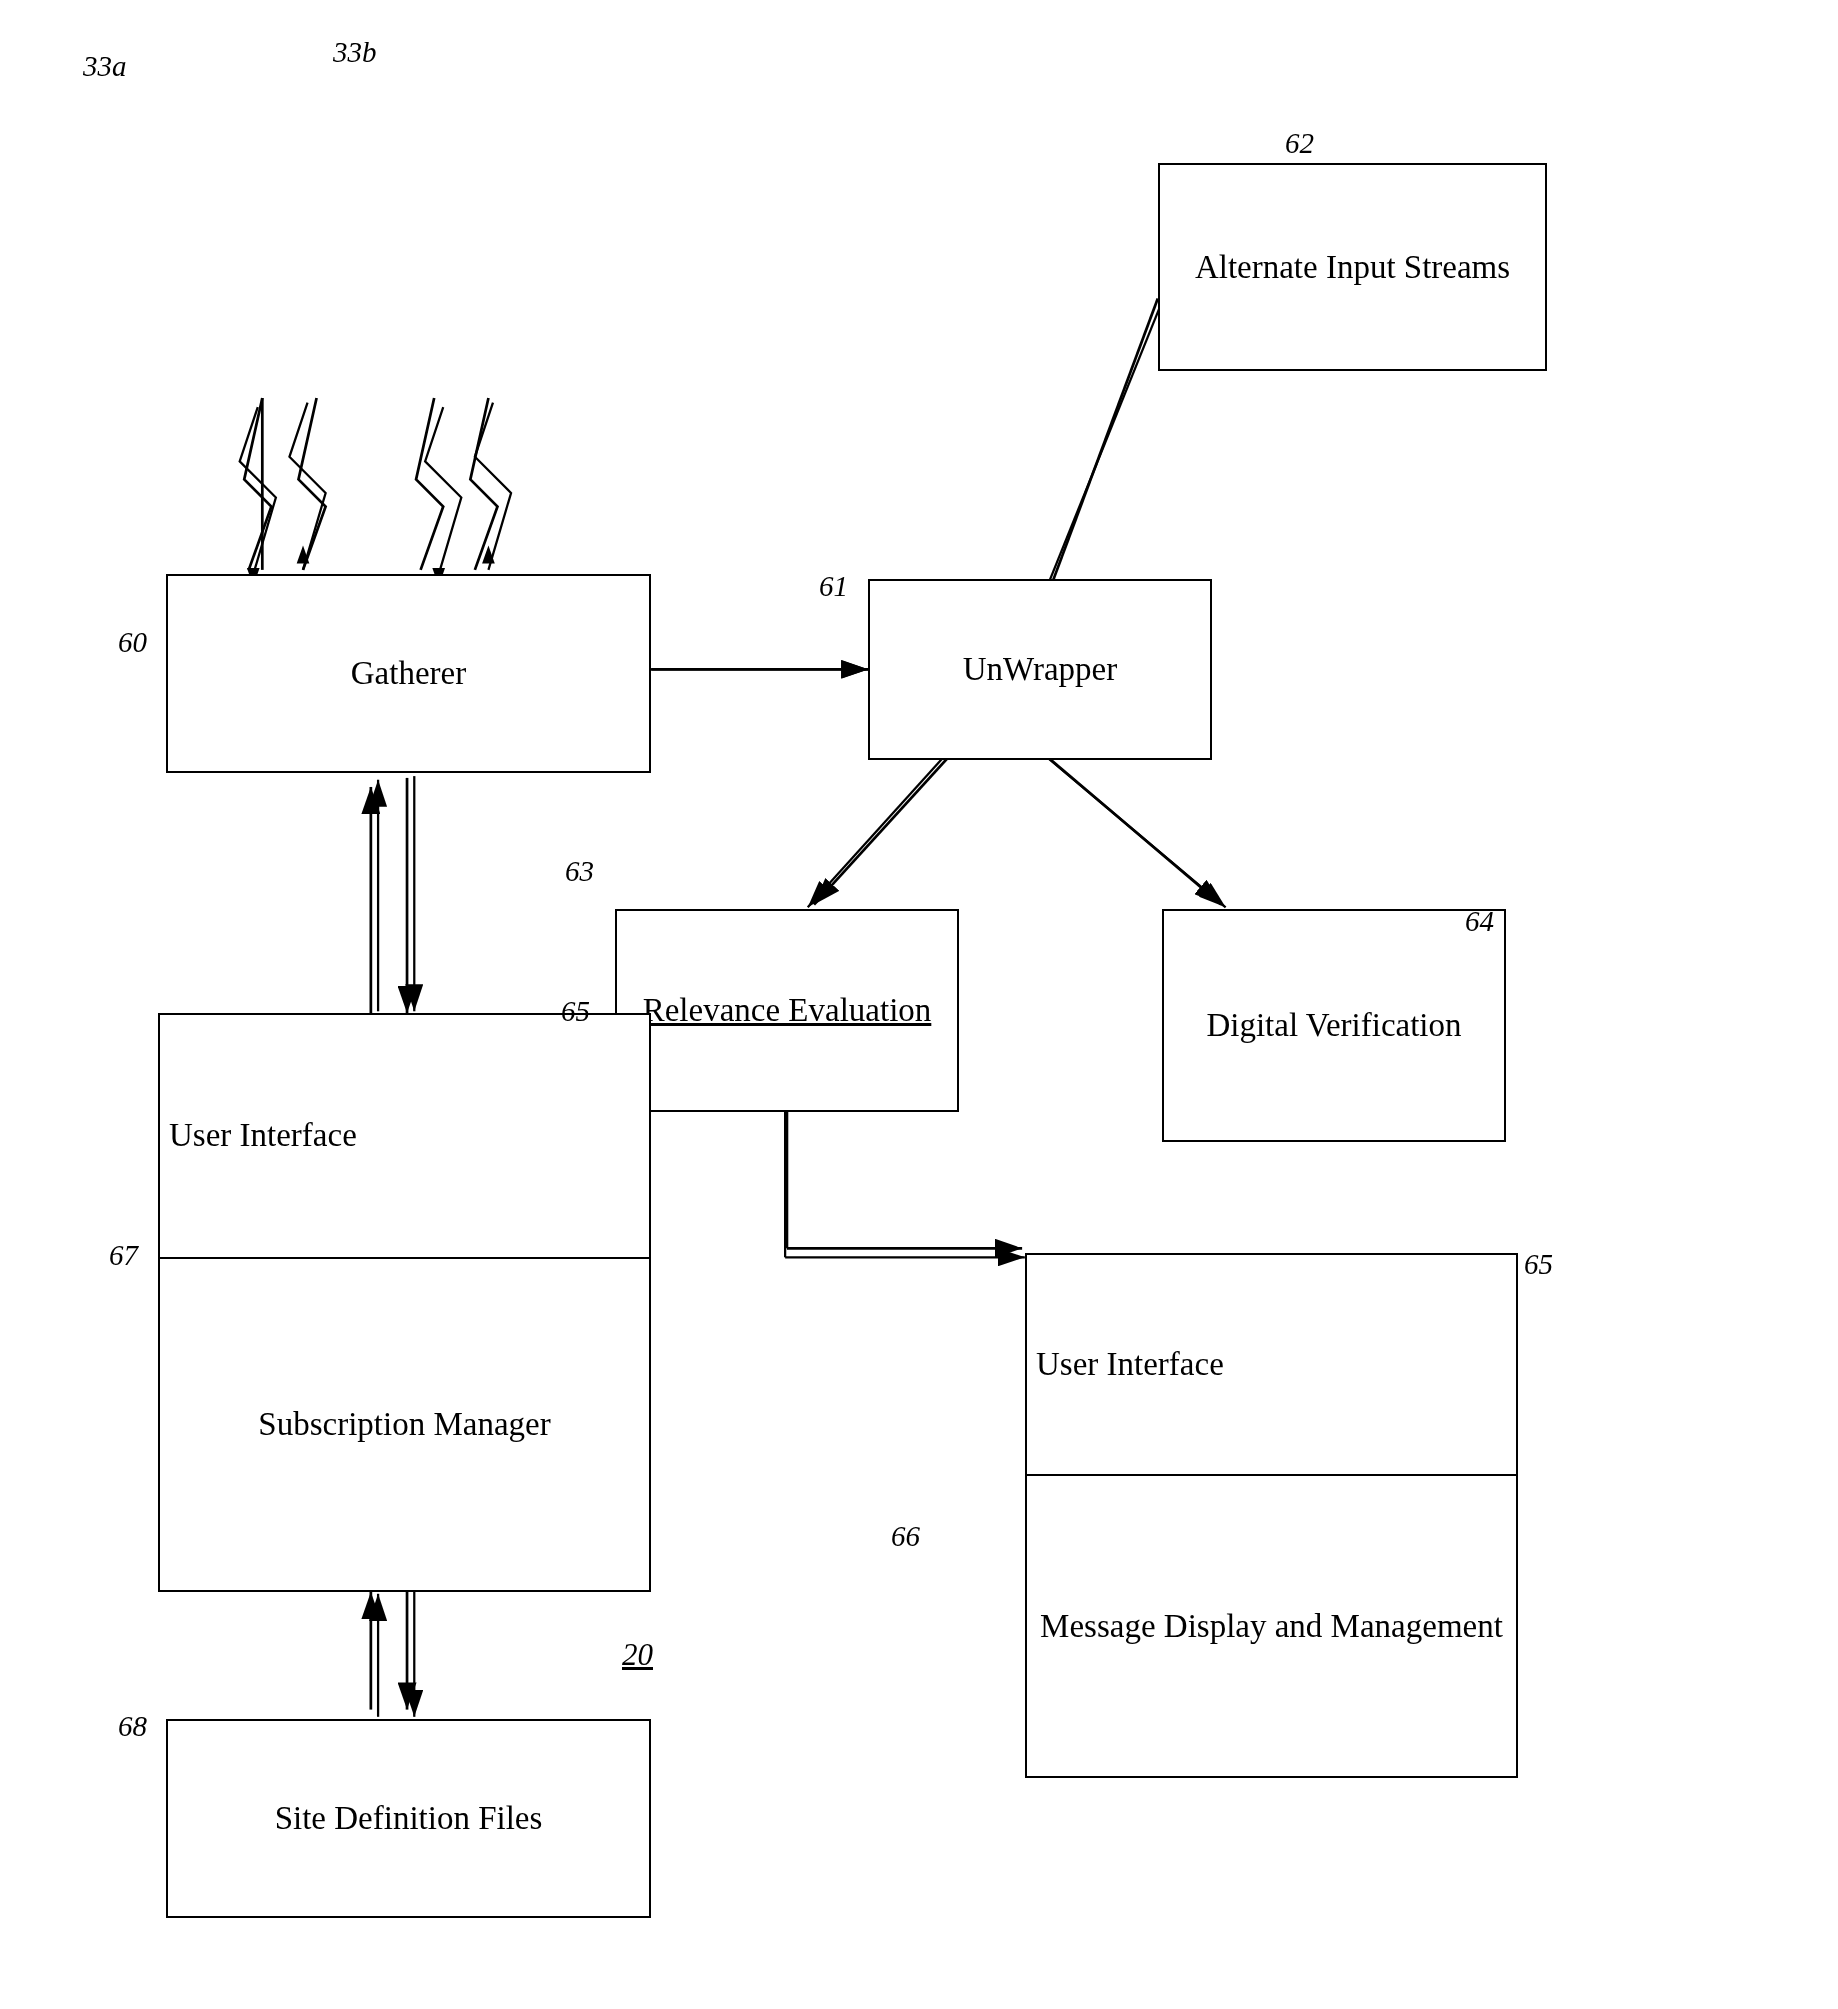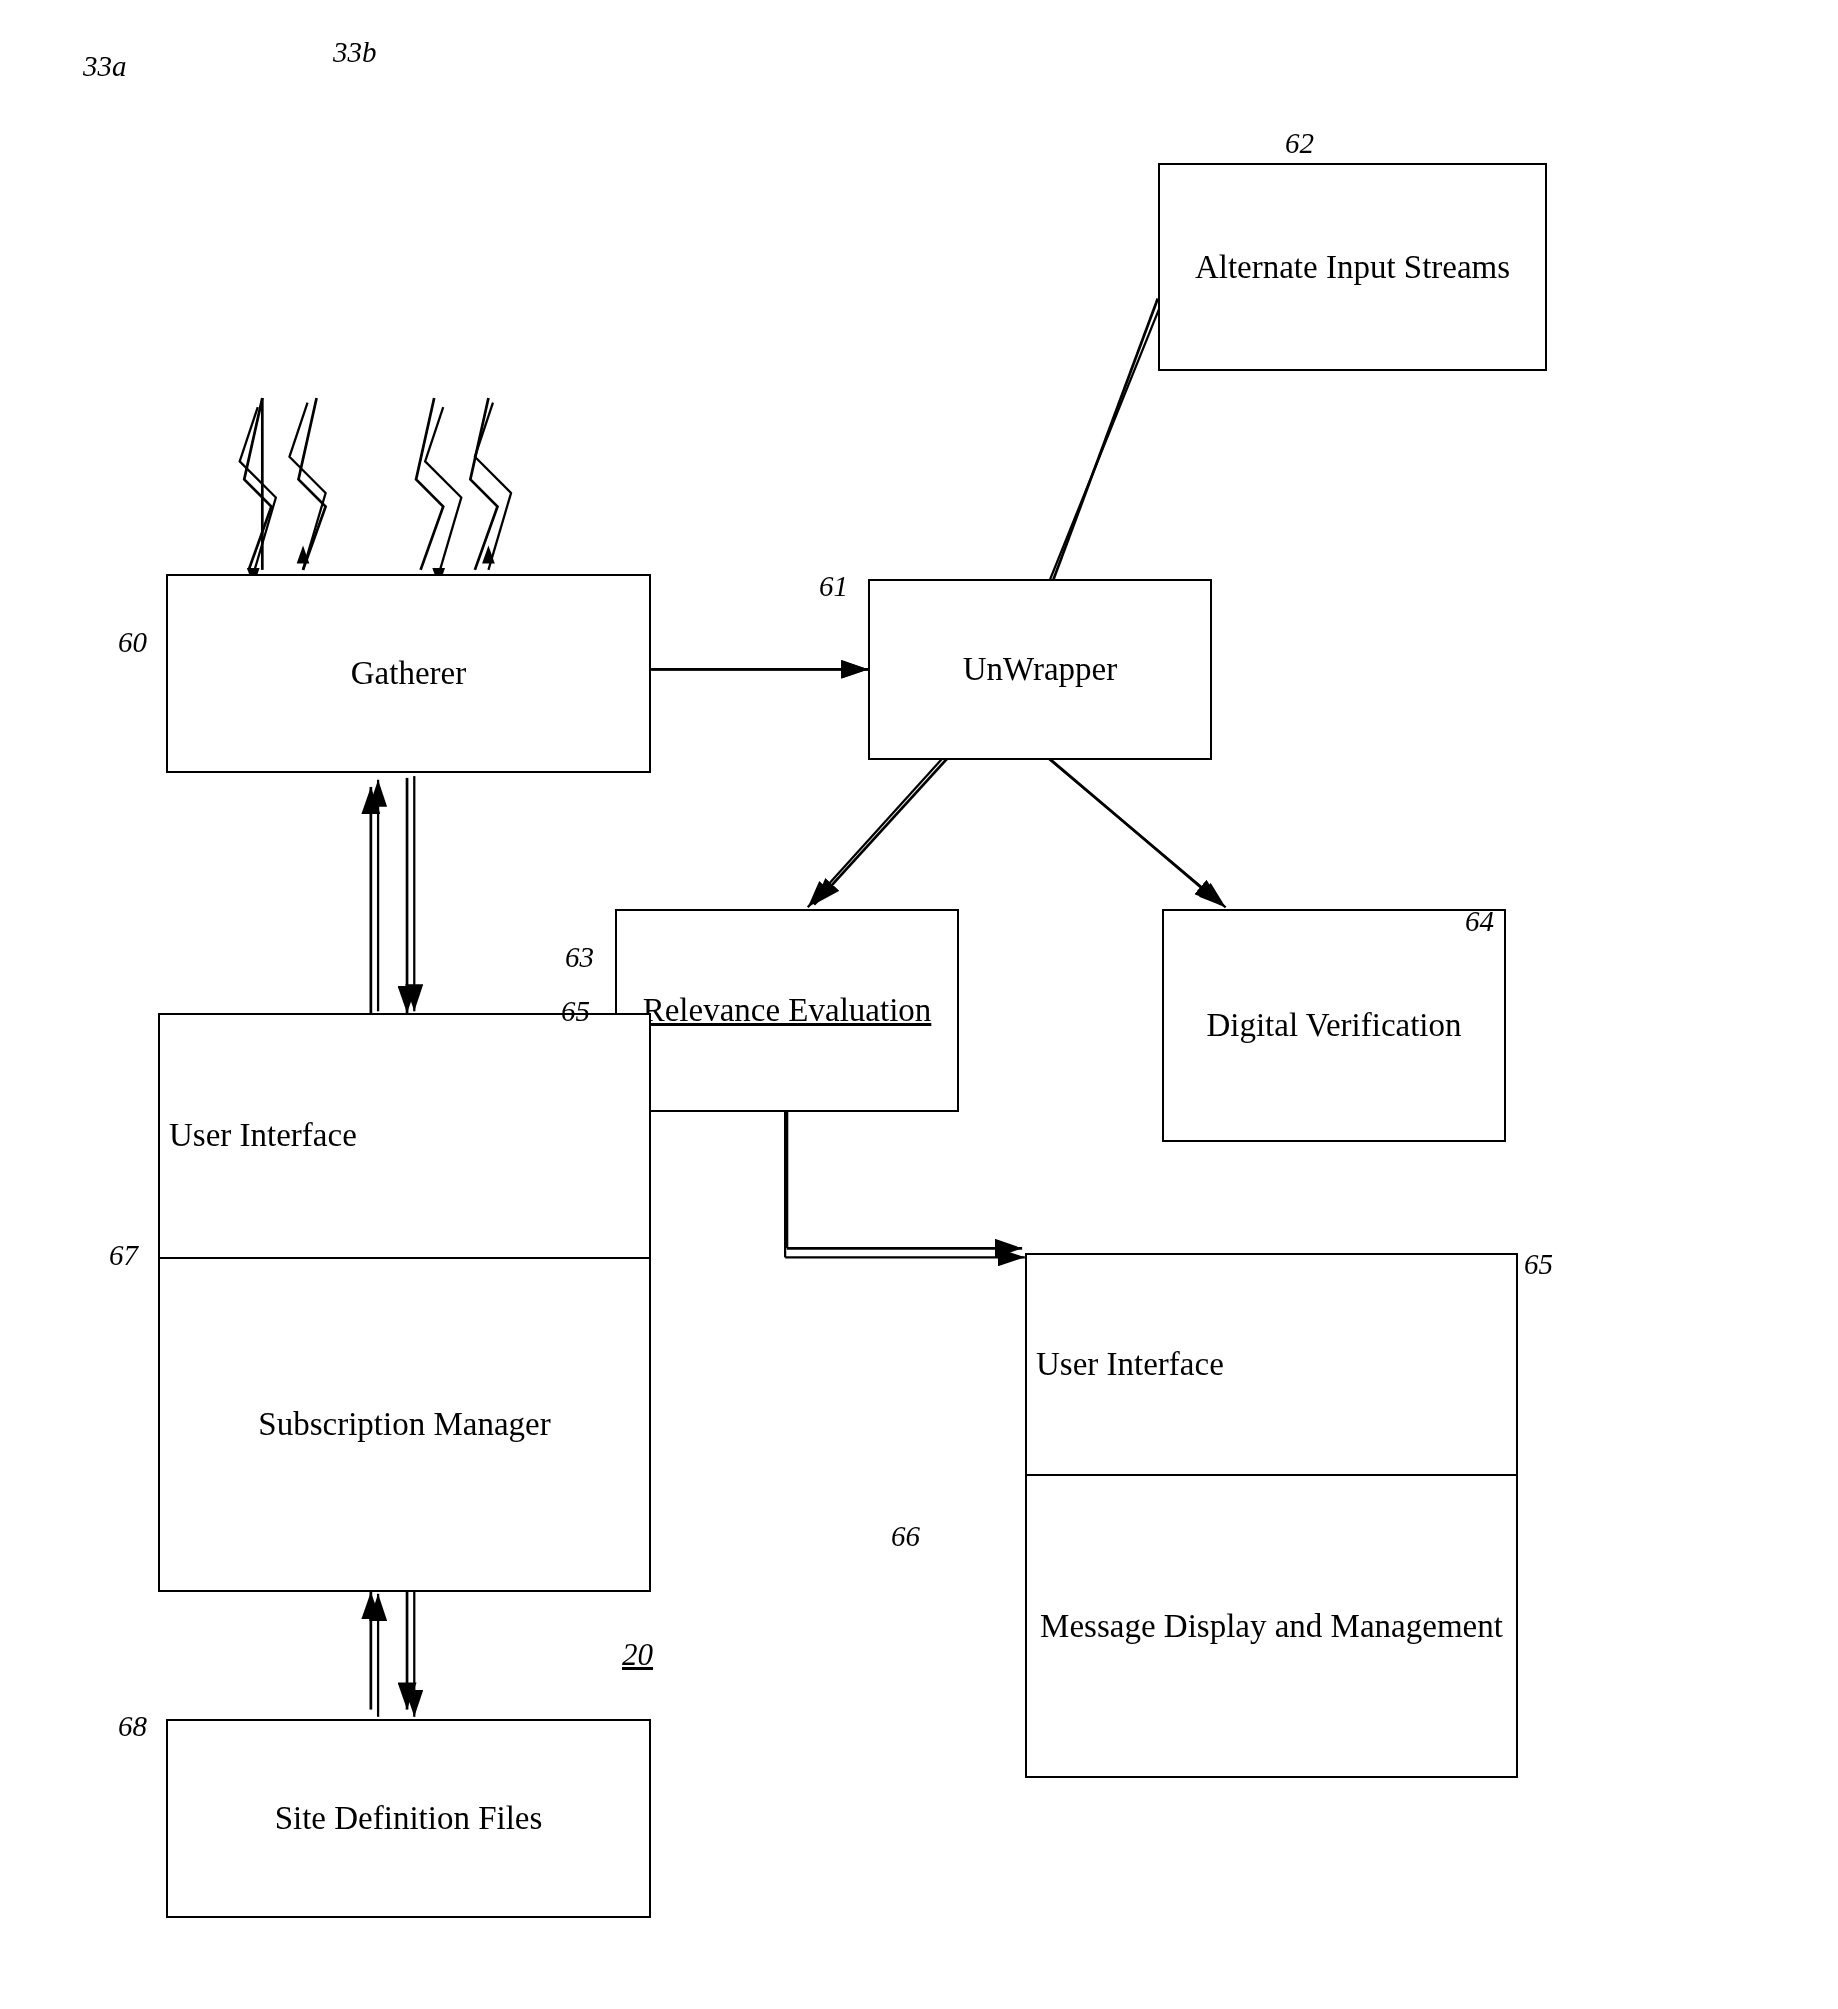--- a/index.html
+++ b/index.html
@@ -180,21 +180,21 @@
   <div class="box" style="left:1158px;top:163px;width:389px;height:208px;">
     <span>Alternate Input Streams</span>
   </div>
 
   <div class="label" style="left:1285px;top:127px;">62</div>
 
   <div class="box" style="left:615px;top:909px;width:344px;height:203px;text-decoration:underline;">
     <span>Relevance Evaluation</span>
   </div>
 
-  <div class="label" style="left:565px;top:941px;">63</div>
+  <div class="label" style="left:565px;top:855px;">63</div>
 
   <div class="box" style="left:1162px;top:909px;width:344px;height:233px;">
     <span>Digital Verification</span>
   </div>
 
   <div class="label" style="left:1465px;top:905px;">64</div>
 
   <div class="box-divided" style="left:158px;top:1013px;width:493px;height:579px;">
     <div class="top-section">
       <span>User Interface</span>

